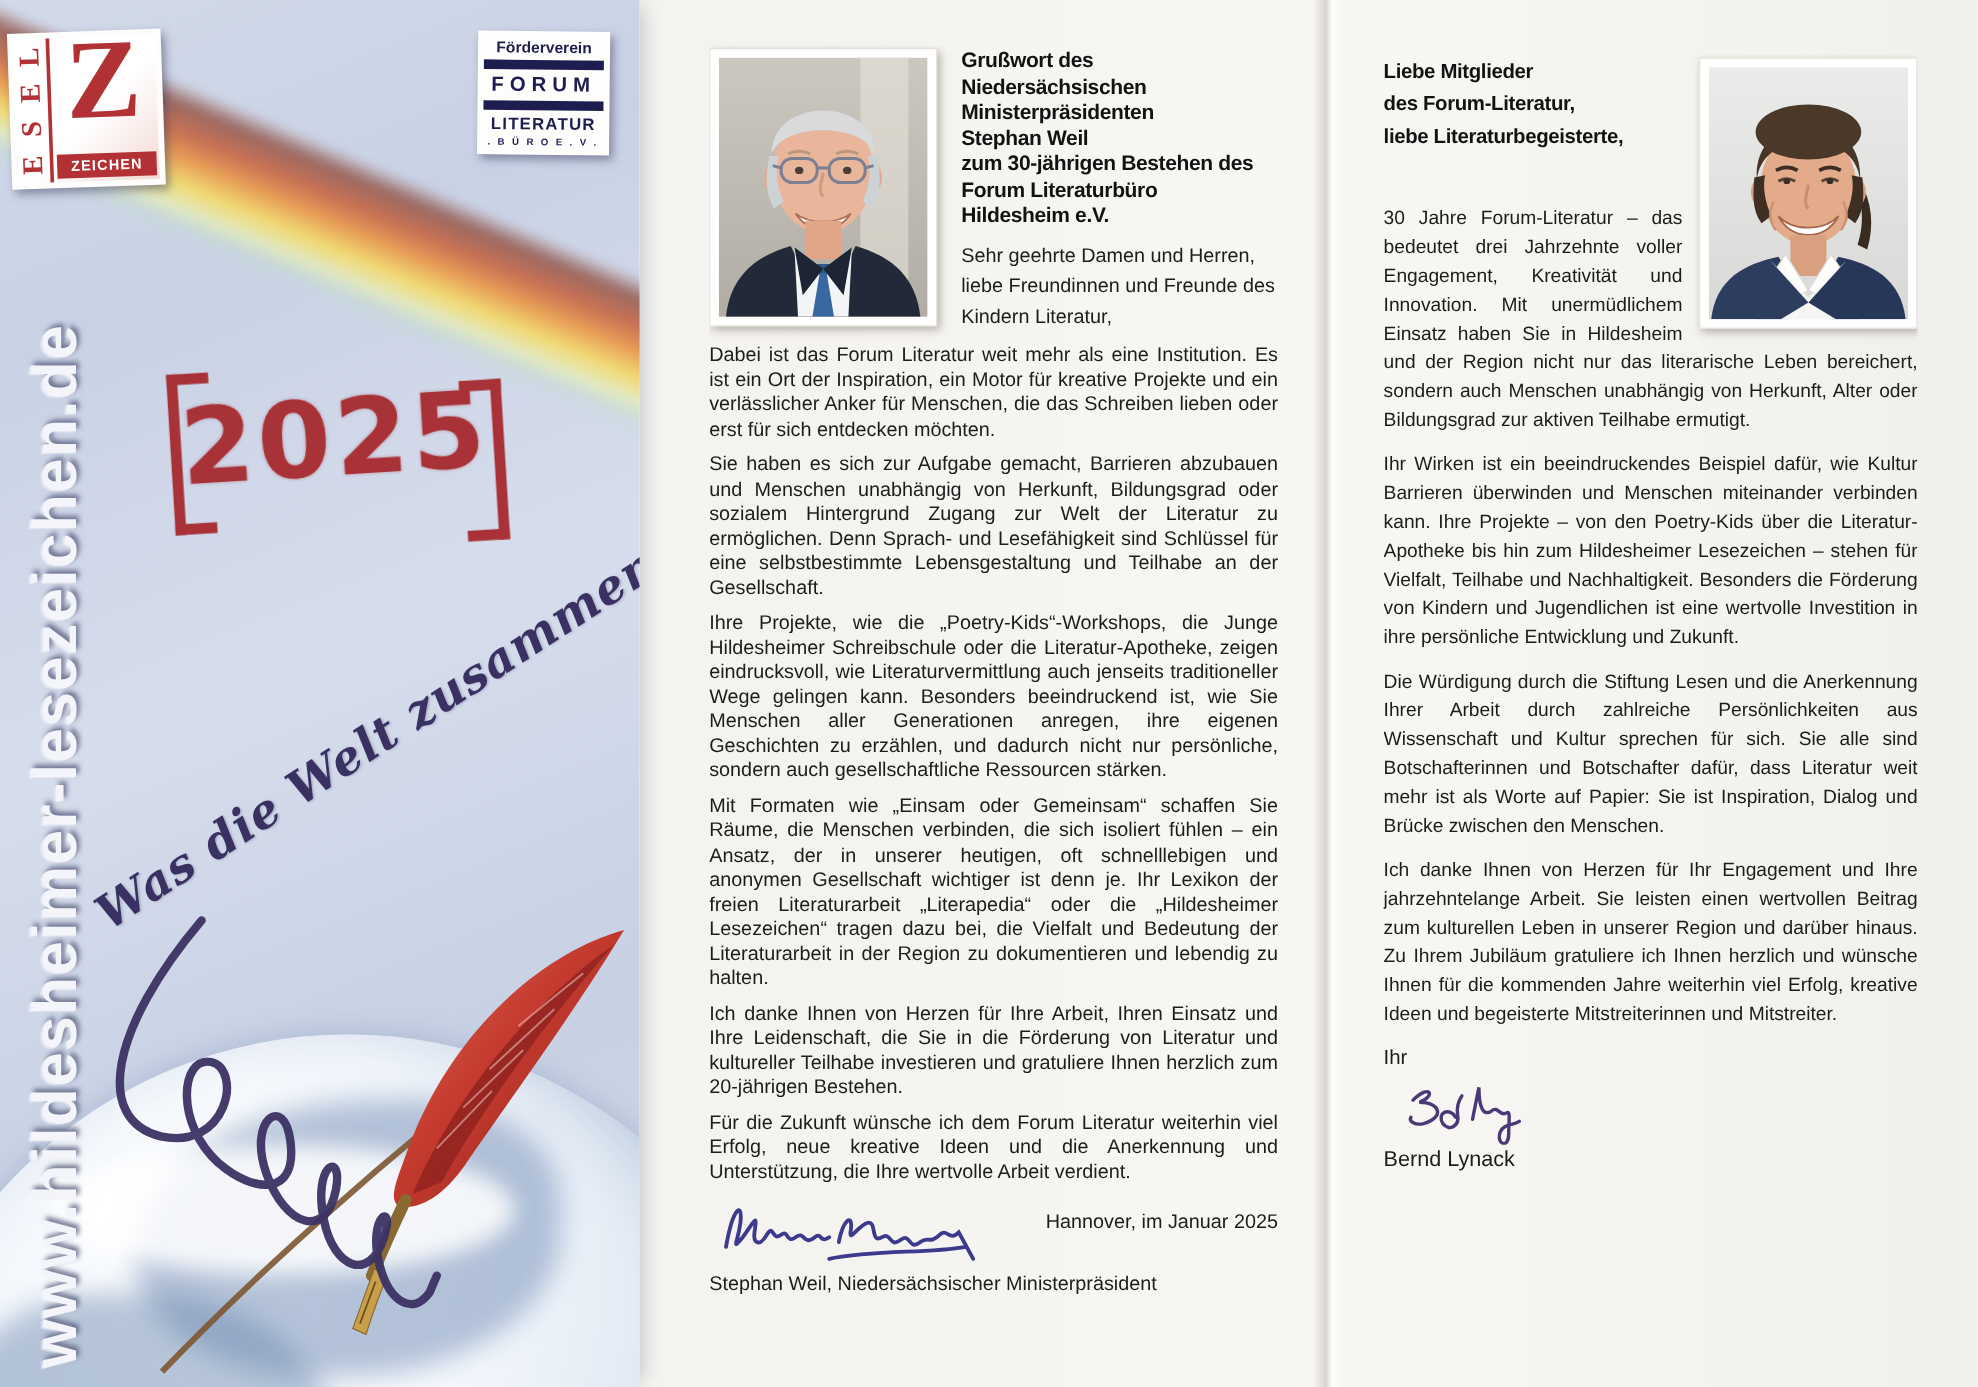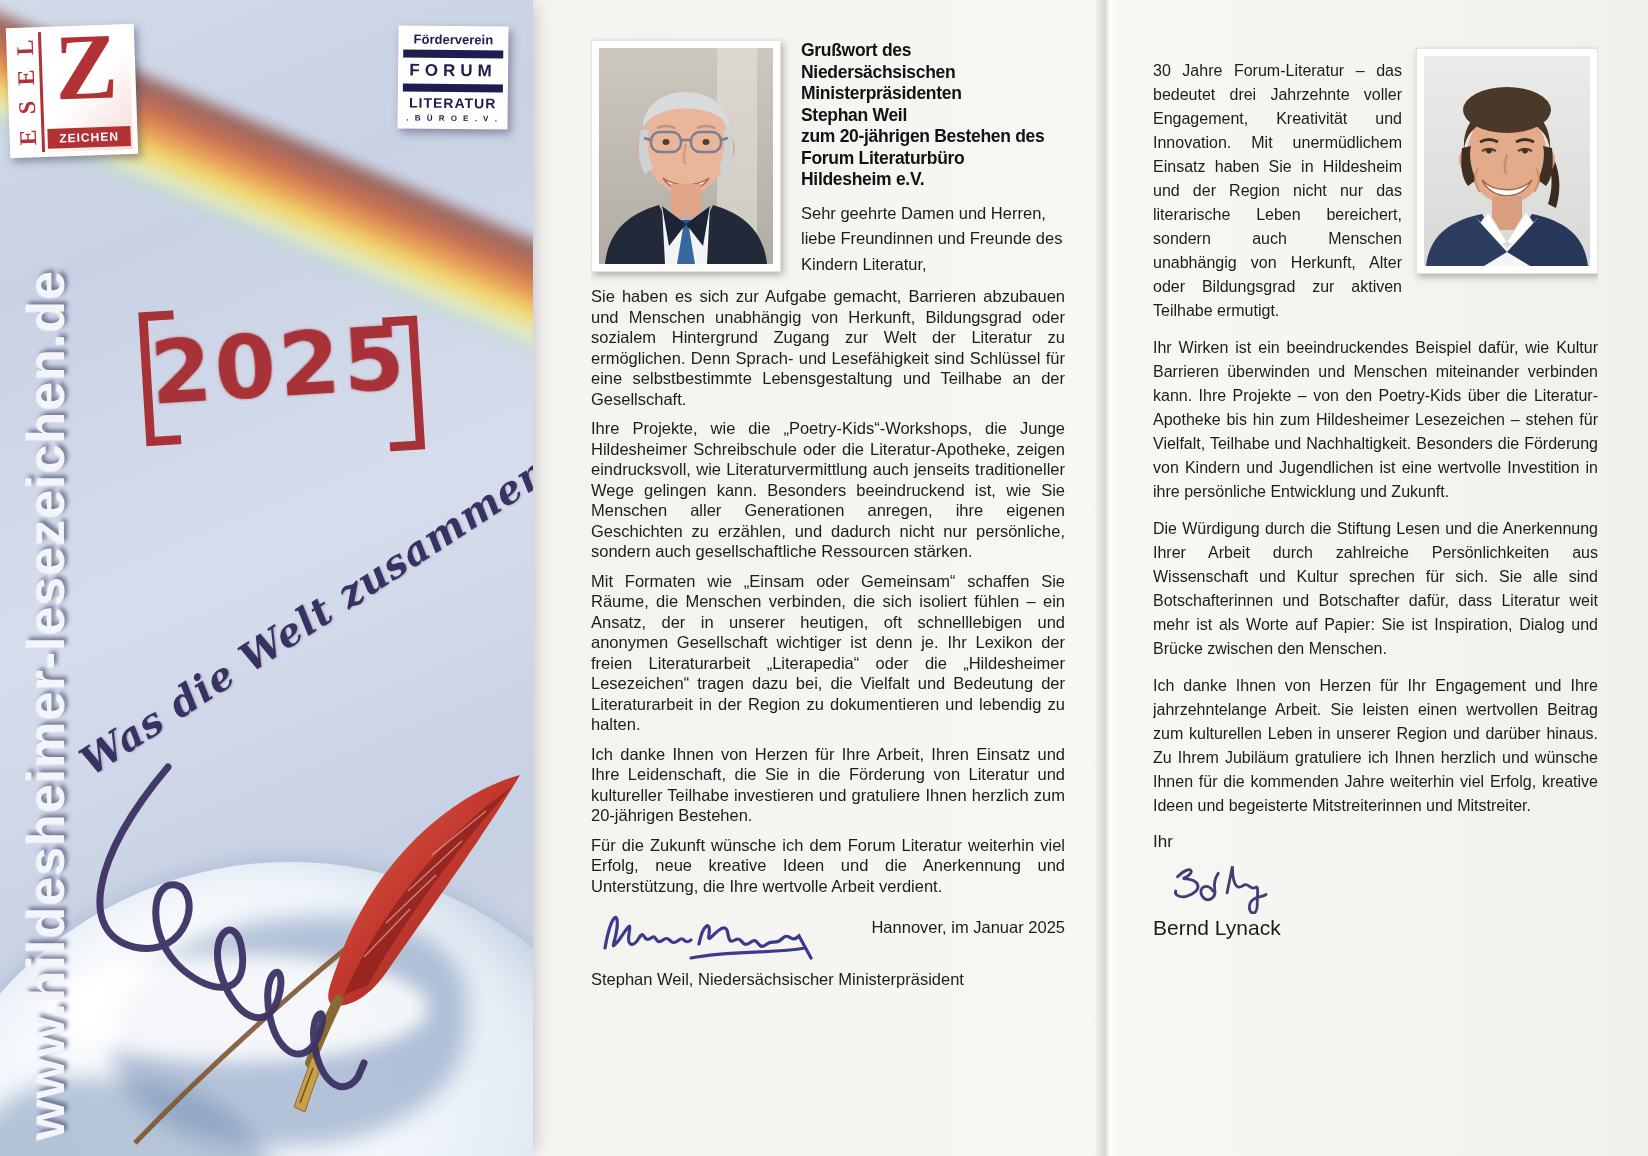--- a/index.html
+++ b/index.html
@@ -83,21 +83,21 @@
   .m-salutation{margin:0;font-size:16.5px;line-height:25.5px;}
   .m-para{clear:left;margin:9px 0 0 0;font-size:16.5px;line-height:20.5px;
           text-align:justify;hyphens:auto;}
   .m-sign-row{clear:both;margin-top:4px;display:flex;justify-content:space-between;align-items:flex-start;}
   .m-date{font-size:16.5px;margin-top:18px;white-space:nowrap;}
   .m-caption{clear:both;margin:6px 0 0 0;font-size:16.5px;}
   .r-title{margin:0 0 44px 0;font-size:17px;line-height:27px;font-weight:bold;
            color:#121212;white-space:pre-line;letter-spacing:-.3px;}
   .r-para{margin:13px 0 0 0;font-size:16px;line-height:24px;text-align:justify;hyphens:auto;}
   .r-closing{clear:both;margin:14px 0 0 0;font-size:17px;}
-  .r-name{margin:2px 0 4px 0;font-size:21px;}
+  .r-name{margin:2px 0 4px 0;font-size:18px;}
   .r-role{margin:3px 0 0 0;font-size:17px;}
   .sig{display:block;}
 </style>
 </head>
 <body>
 
 <div class="page">
 
   <section class="cover">
     <div class="rainbow"></div>
@@ -200,24 +200,25 @@
         <path d="M82,172 L92,172 L90,181 L84,181 Z" fill="#30588a"></path>
         <path d="M84,180 L90,180 L96,216 L78,216 Z" fill="#39679f"></path>
         <path d="M63,158 L87,176 L70,198 Z" fill="#1d2433"></path>
         <path d="M111,158 L87,176 L104,198 Z" fill="#1d2433"></path>
       </svg>
     </figure>
     <h2 class="m-title">Grußwort des
 Niedersächsischen
 Ministerpräsidenten
 Stephan Weil
-zum 20-jährigen Bestehen des
+zum 30-jährigen Bestehen des
 Forum Literaturbüro
 Hildesheim e.V.</h2>
     <p class="m-salutation">Sehr geehrte Damen und Herren, liebe Freundinnen und Freunde des Kindern Literatur,</p>
+    <p class="m-para">Dabei ist das Forum Literatur weit mehr als eine Institution. Es ist ein Ort der Inspiration, ein Motor für kreative Projekte und ein verlässlicher Anker für Menschen, die das Schreiben lieben oder erst für sich entdecken möchten.</p>
     <p class="m-para">Sie haben es sich zur Aufgabe gemacht, Barrieren abzubauen und Menschen unabhängig von Herkunft, Bildungsgrad oder sozialem Hintergrund Zugang zur Welt der Literatur zu ermöglichen. Denn Sprach- und Lesefähigkeit sind Schlüssel für eine selbstbestimmte Lebensgestaltung und Teilhabe an der Gesellschaft.</p>
     <p class="m-para">Ihre Projekte, wie die „Poetry-Kids“-Workshops, die Junge Hildesheimer Schreibschule oder die Literatur-Apotheke, zeigen eindrucksvoll, wie Literaturvermittlung auch jenseits traditioneller Wege gelingen kann. Besonders beeindruckend ist, wie Sie Menschen aller Generationen anregen, ihre eigenen Geschichten zu erzählen, und dadurch nicht nur persönliche, sondern auch gesellschaftliche Ressourcen stärken.</p>
     <p class="m-para">Mit Formaten wie „Einsam oder Gemeinsam“ schaffen Sie Räume, die Menschen verbinden, die sich isoliert fühlen – ein Ansatz, der in unserer heutigen, oft schnelllebigen und anonymen Gesellschaft wichtiger ist denn je. Ihr Lexikon der freien Literaturarbeit „Literapedia“ oder die „Hildesheimer Lesezeichen“ tragen dazu bei, die Vielfalt und Bedeutung der Literaturarbeit in der Region zu dokumentieren und lebendig zu halten.</p>
     <p class="m-para">Ich danke Ihnen von Herzen für Ihre Arbeit, Ihren Einsatz und Ihre Leidenschaft, die Sie in die Förderung von Literatur und kultureller Teilhabe investieren und gratuliere Ihnen herzlich zum 20-jährigen Bestehen.</p>
     <p class="m-para">Für die Zukunft wünsche ich dem Forum Literatur weiterhin viel Erfolg, neue kreative Ideen und die Anerkennung und Unterstützung, die Ihre wertvolle Arbeit verdient.</p>
     <div class="m-sign-row">
       <svg class="sig" width="235" height="64" viewBox="0 0 235 64">
         <g stroke="#3b3a8c" stroke-width="3.2" fill="none" stroke-linecap="round">
           <path d="M14,48 C20,14 28,10 26,28 C24,44 18,52 28,40 C38,26 40,20 38,34 C36,46 42,48 48,38 C54,28 52,44 60,38 C66,33 64,46 72,40 C80,34 78,48 88,40 C94,35 92,46 100,40"></path>
           <path d="M108,44 C112,24 120,20 118,34 C116,46 124,30 132,28 C140,26 134,46 144,40 C152,35 150,50 160,42 C168,36 166,52 176,44 C182,39 184,46 192,38 C198,32 200,44 208,36 L220,58"></path>
@@ -258,20 +259,23 @@
         <rect x="68" y="140" width="30" height="34" fill="#d9a080"></rect>
         <path d="M2,210 C6,176 30,164 58,158 L83,196 L66,210 Z" fill="#2c3d60"></path>
         <path d="M164,210 C160,176 136,164 108,158 L83,196 L100,210 Z" fill="#27375a"></path>
         <path d="M52,162 L83,192 L114,162 L112,210 L54,210 Z" fill="#f5f5f3"></path>
         <path d="M64,156 L83,186 L70,193 L56,168 Z" fill="#fdfdfc" stroke="#dcdcd8" stroke-width="1"></path>
         <path d="M102,156 L83,186 L96,193 L110,168 Z" fill="#fdfdfc" stroke="#dcdcd8" stroke-width="1"></path>
         <path d="M52,162 L83,196 L60,210 L40,210 C38,186 44,170 52,162 Z" fill="#2c3d60"></path>
         <path d="M114,162 L83,196 L106,210 L126,210 C128,186 122,170 114,162 Z" fill="#27375a"></path>
       </svg>
     </figure>
+    <h2 class="r-title">Liebe Mitglieder
+des Forum-Literatur,
+liebe Literaturbegeisterte,</h2>
     <p class="r-para">30 Jahre Forum-Literatur – das bedeutet drei Jahrzehnte voller Engagement, Kreativität und Innovation. Mit unermüdlichem Einsatz haben Sie in Hildesheim und der Region nicht nur das literarische Leben bereichert, sondern auch Menschen unabhängig von Herkunft, Alter oder Bildungsgrad zur aktiven Teilhabe ermutigt.</p>
     <p class="r-para">Ihr Wirken ist ein beeindruckendes Beispiel dafür, wie Kultur Barrieren überwinden und Menschen miteinander verbinden kann. Ihre Projekte – von den Poetry-Kids über die Literatur-Apotheke bis hin zum Hildesheimer Lesezeichen – stehen für Vielfalt, Teilhabe und Nachhaltigkeit. Besonders die Förderung von Kindern und Jugendlichen ist eine wertvolle Investition in ihre persönliche Entwicklung und Zukunft.</p>
     <p class="r-para">Die Würdigung durch die Stiftung Lesen und die Anerkennung Ihrer Arbeit durch zahlreiche Persönlichkeiten aus Wissenschaft und Kultur sprechen für sich. Sie alle sind Botschafterinnen und Botschafter dafür, dass Literatur weit mehr ist als Worte auf Papier: Sie ist Inspiration, Dialog und Brücke zwischen den Menschen.</p>
     <p class="r-para">Ich danke Ihnen von Herzen für Ihr Engagement und Ihre jahrzehntelange Arbeit. Sie leisten einen wertvollen Beitrag zum kulturellen Leben in unserer Region und darüber hinaus. Zu Ihrem Jubiläum gratuliere ich Ihnen herzlich und wünsche Ihnen für die kommenden Jahre weiterhin viel Erfolg, kreative Ideen und begeisterte Mitstreiterinnen und Mitstreiter.</p>
     <p class="r-closing">Ihr</p>
     <svg class="sig" width="150" height="62" viewBox="0 0 150 70">
       <g stroke="#483a78" stroke-width="3.2" fill="none" stroke-linecap="round">
         <path d="M18,28 C34,12 40,24 24,30 C44,30 48,44 28,50 C20,52 14,48 16,44"></path>
         <path d="M58,44 C52,34 40,40 46,50 C52,58 62,52 60,42 C59,36 60,30 64,24"></path>
         <path d="M74,46 L80,16 C80,34 84,44 92,38 C98,33 100,44 106,40 C110,37 108,48 108,60 C108,74 96,70 100,58 C103,50 112,52 118,48"></path>

